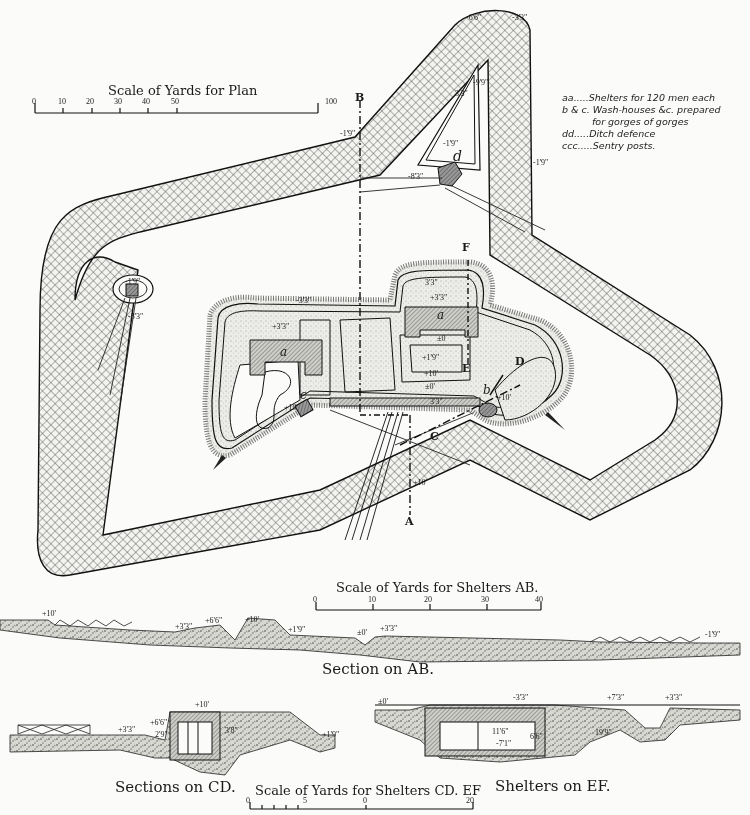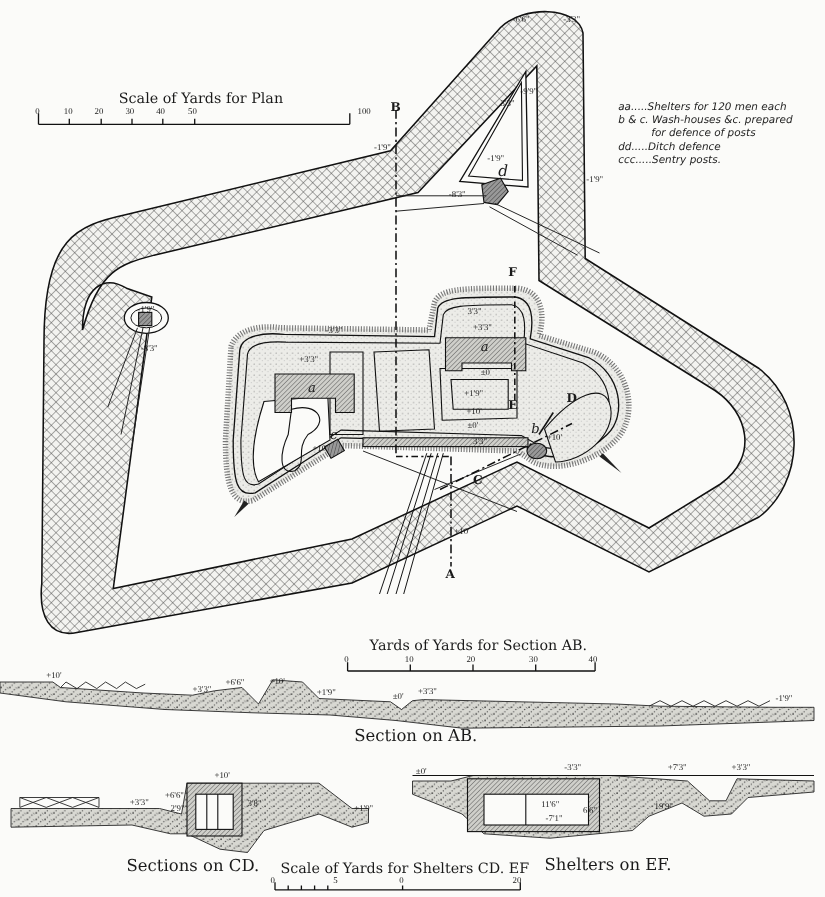--- a/index.html
+++ b/index.html
@@ -201,21 +201,21 @@
     <line x1="286" y1="805" x2="286" y2="809"></line>
     <line x1="298" y1="805" x2="298" y2="809"></line>
     <line x1="366" y1="805" x2="366" y2="809"></line>
     <line x1="473" y1="802" x2="473" y2="809"></line>
   </g>
 </svg>
 
 <div class="legend">
   <div>aa.....Shelters for 120 men each</div>
   <div>b &amp; c. Wash-houses &amp;c. prepared</div>
-  <div style="padding-left:30px">for defence of posts</div>
+  <div style="padding-left:30px">for gorges of gorges</div>
   <div>dd.....Ditch defence</div>
   <div>ccc.....Sentry posts.</div>
 </div>
 
 <div class="lbl scale-title" style="left:108px;top:83px">Scale of Yards for Plan</div>
 <div class="lbl small" style="left:32px;top:97px">0</div>
 <div class="lbl small" style="left:58px;top:97px">10</div>
 <div class="lbl small" style="left:86px;top:97px">20</div>
 <div class="lbl small" style="left:114px;top:97px">30</div>
 <div class="lbl small" style="left:142px;top:97px">40</div>
@@ -251,21 +251,21 @@
 <div class="lbl small" style="left:296px;top:296px">-3'3"</div>
 <div class="lbl small" style="left:437px;top:334px">±0</div>
 <div class="lbl small" style="left:422px;top:353px">+1'9"</div>
 <div class="lbl small" style="left:424px;top:369px">+10'</div>
 <div class="lbl small" style="left:425px;top:382px">±0'</div>
 <div class="lbl small" style="left:430px;top:397px">3'3"</div>
 <div class="lbl small" style="left:284px;top:403px">+10'</div>
 <div class="lbl small" style="left:497px;top:393px">+10'</div>
 <div class="lbl small" style="left:413px;top:478px">+10'</div>
 
-<div class="lbl scale-title" style="left:336px;top:580px">Yards of Yards for Section AB.</div>
+<div class="lbl scale-title" style="left:336px;top:580px">Scale of Yards for Shelters AB.</div>
 <div class="lbl small" style="left:313px;top:595px">0</div>
 <div class="lbl small" style="left:368px;top:595px">10</div>
 <div class="lbl small" style="left:424px;top:595px">20</div>
 <div class="lbl small" style="left:481px;top:595px">30</div>
 <div class="lbl small" style="left:535px;top:595px">40</div>
 <div class="lbl small" style="left:42px;top:609px">+10'</div>
 <div class="lbl small" style="left:175px;top:622px">+3'3"</div>
 <div class="lbl small" style="left:205px;top:616px">+6'6"</div>
 <div class="lbl small" style="left:245px;top:615px">+10'</div>
 <div class="lbl small" style="left:288px;top:625px">+1'9"</div>

